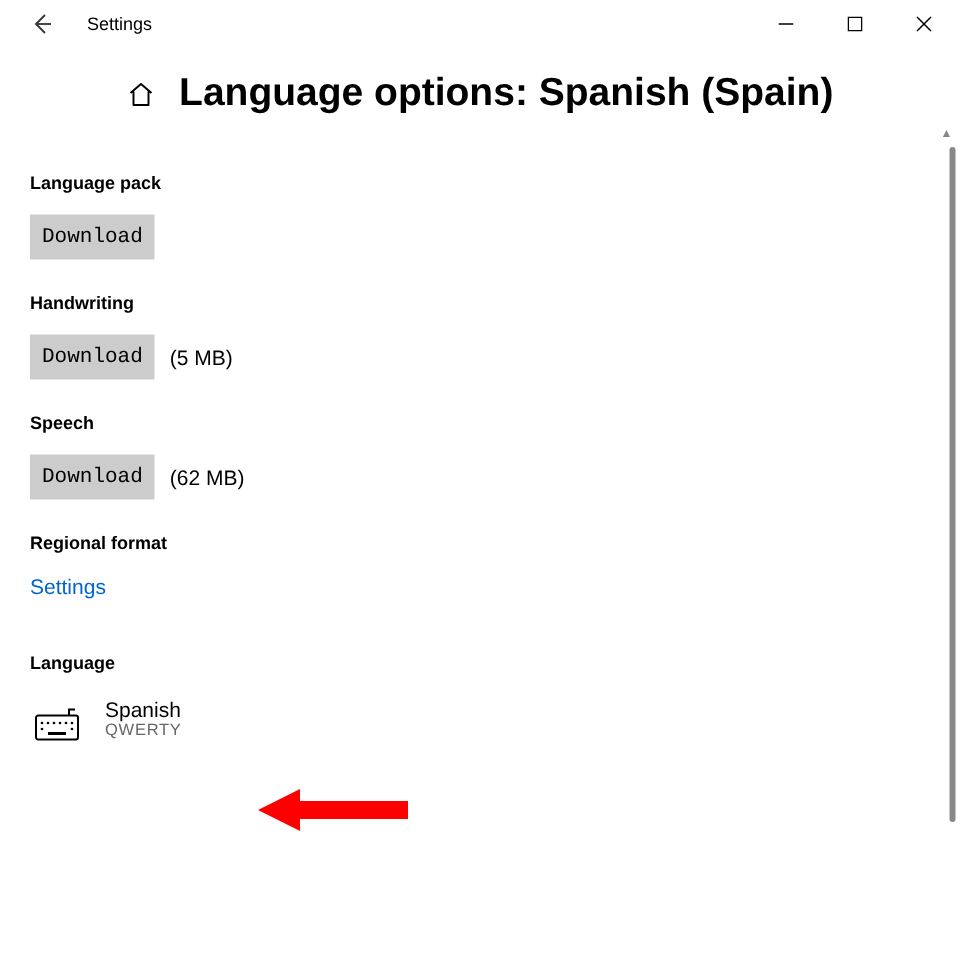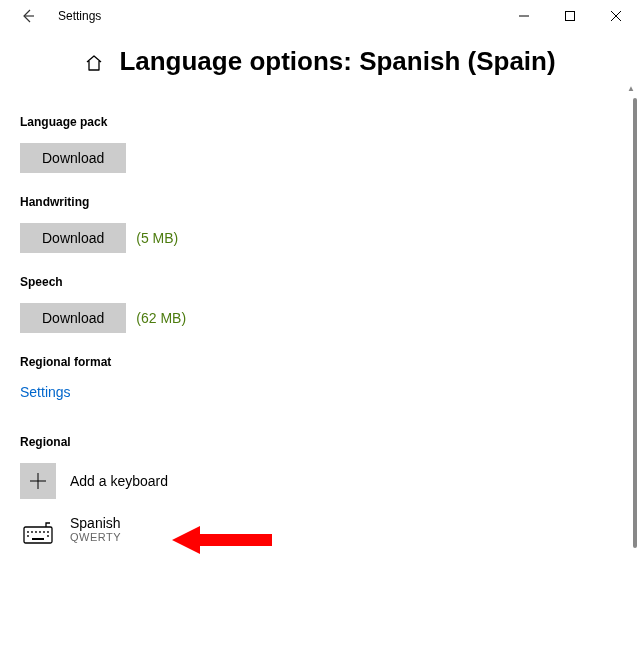--- a/index.html
+++ b/index.html
@@ -74,28 +74,28 @@
   }
   .section-heading:first-child { margin-top: 0; }
   .btn-row {
     display: flex;
     align-items: center;
     gap: 10px;
   }
   .dl-btn {
     background: #cccccc;
     border: none;
-    padding: 7px 22px;
-    font-size: 14px;
-    font-family: Liberation Sans, sans-serif;
+    padding: 7px 8px;
+    font-size: 14px;
+    font-family: Liberation Mono, monospace;
     cursor: pointer;
   }
   .size-label {
     font-size: 14px;
-    color: #4d7c0f;
+    color: #000000;
   }
   .link {
     color: #0066cc;
     font-size: 14px;
     cursor: pointer;
     display: inline-block;
     margin-top: 0;
   }
   .add-row {
     display: flex;
@@ -218,30 +218,22 @@
 
   <div class="section-heading">Speech</div>
   <div class="btn-row">
     <button class="dl-btn">Download</button>
     <span class="size-label">(62 MB)</span>
   </div>
 
   <div class="section-heading">Regional format</div>
   <span class="link">Settings</span>
 
-  <div class="section-heading" style="margin-top:34px">Regional</div>
-
-  <div class="add-row">
-    <div class="plus-box">
-      <svg width="20" height="20" viewBox="0 0 20 20">
-          <path d="M10 2 L10 18 M2 10 L18 10" stroke="#000" stroke-width="1"></path>
-        </svg>
-    </div>
-    <span class="add-label">Add a keyboard</span>
-  </div>
+  <div class="section-heading" style="margin-top:34px">Language</div>
+
 
   <div class="kb-item">
     <div class="kb-icon-box">
       <svg width="30" height="22" viewBox="0 0 30 22">
         <rect x="1" y="5" width="28" height="16" rx="1.5" stroke="#000" stroke-width="1.3" fill="none"></rect>
         <path d="M23 5 L23 1 L27 1" stroke="#000" stroke-width="1.3" fill="none"></path>
         <circle cx="5" cy="10" r="0.9" fill="#000"></circle>
           <circle cx="9" cy="10" r="0.9" fill="#000"></circle>
           <circle cx="13" cy="10" r="0.9" fill="#000"></circle>
           <circle cx="17" cy="10" r="0.9" fill="#000"></circle>

